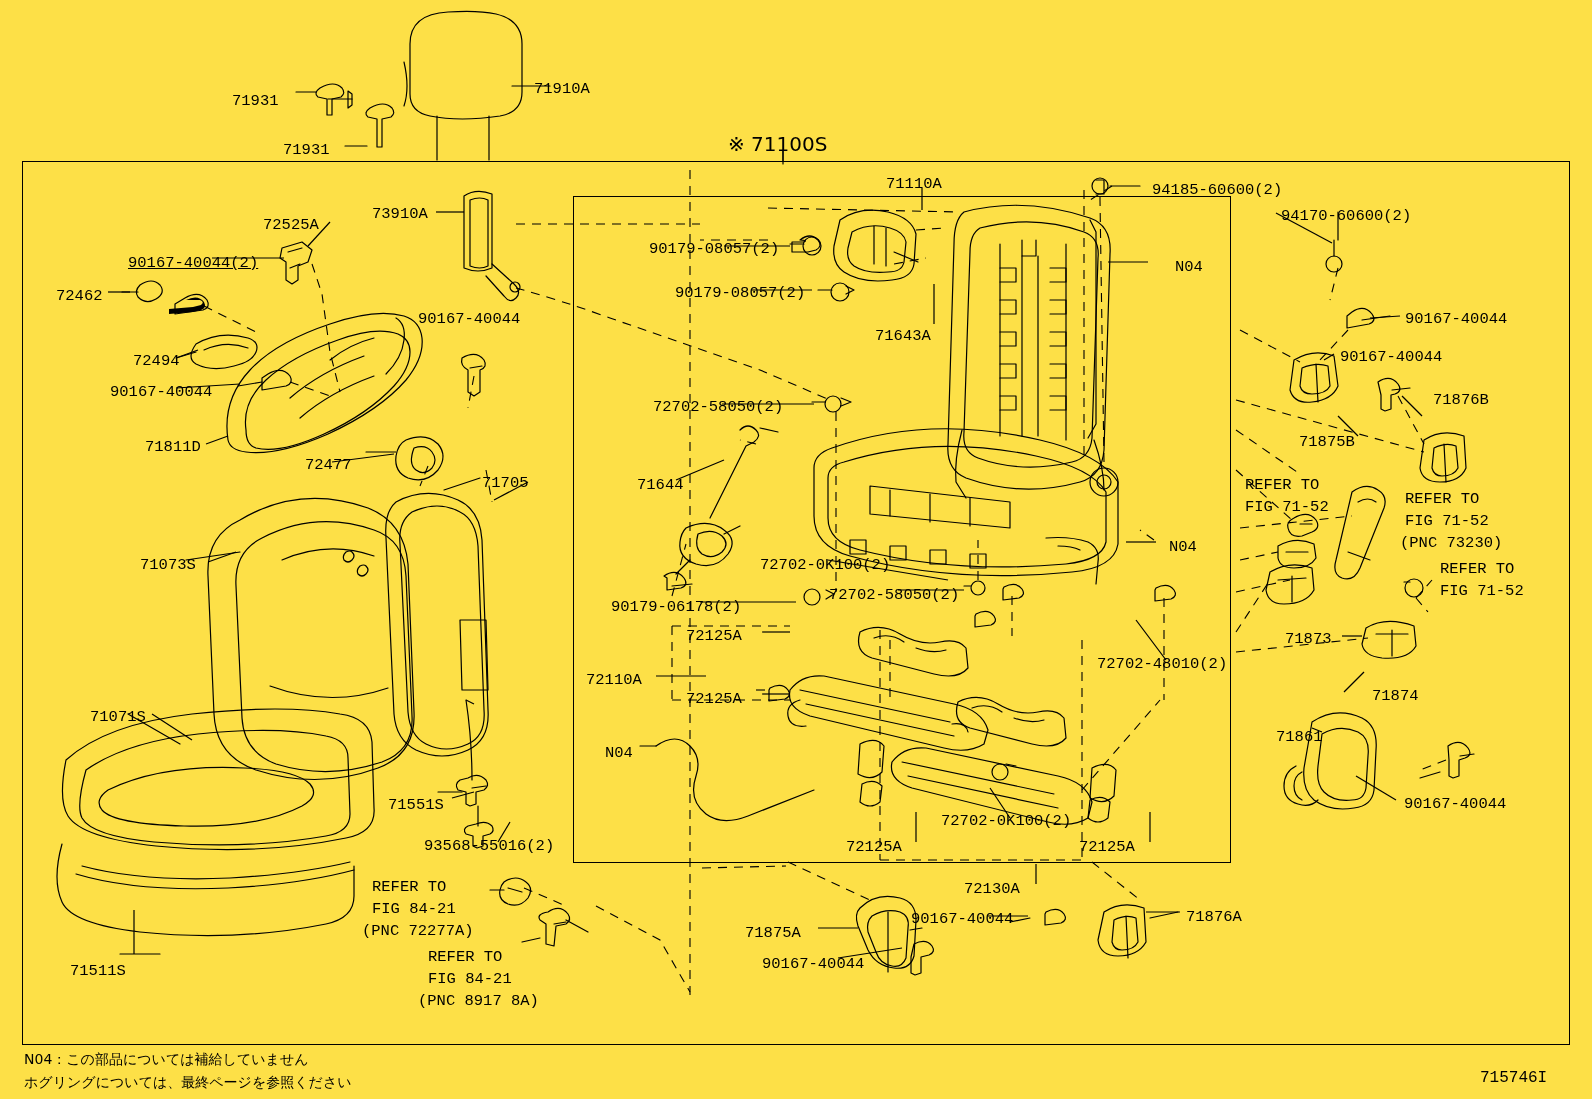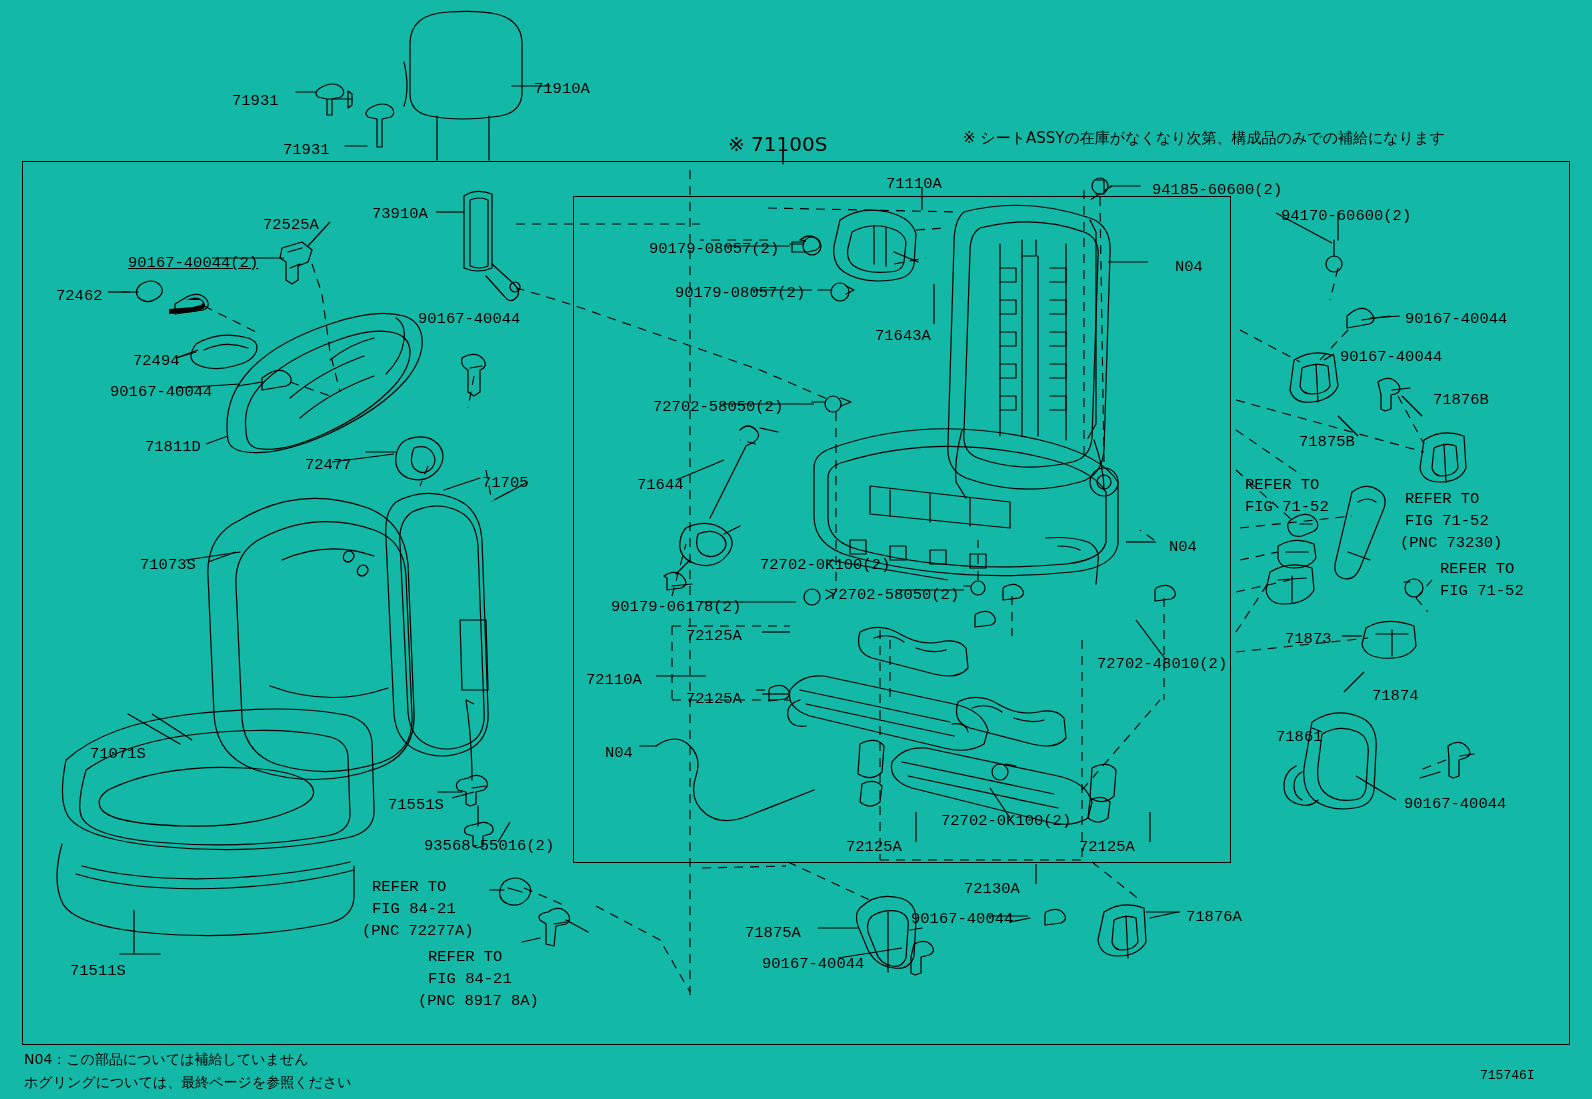--- a/index.html
+++ b/index.html
@@ -4,21 +4,21 @@
 <style>
   html, body {
     margin: 0;
     padding: 0;
     background: #ffffff;
   }
   #page {
     position: relative;
     width: 1592px;
     height: 1099px;
-    background: #14b8a6;
+    background: #fde047;
     font-family: "Liberation Mono", monospace;
     color: #000000;
     overflow: hidden;
   }
   .lbl {
     position: absolute;
     font-family: "Liberation Mono", monospace;
     font-size: 15.5px;
     color: #000;
     white-space: pre;
@@ -427,21 +427,21 @@
   <div class="lbl" style="left:372px; top:205px;">73910A</div>
   <div class="lbl" style="left:128px; top:254px;text-decoration:underline;">90167-40044(2)</div>
   <div class="lbl" style="left:56px; top:287px;">72462</div>
   <div class="lbl" style="left:418px; top:310px;">90167-40044</div>
   <div class="lbl" style="left:113px; top:352px;margin-left:20px;">72494</div>
   <div class="lbl" style="left:110px; top:383px;">90167-40044</div>
   <div class="lbl" style="left:145px; top:438px;">71811D</div>
   <div class="lbl" style="left:305px; top:456px;">72477</div>
   <div class="lbl" style="left:482px; top:474px;">71705</div>
   <div class="lbl" style="left:140px; top:556px;">71073S</div>
-  <div class="lbl" style="left:90px; top:708px;margin-top:37px;">71071S</div>
+  <div class="lbl" style="left:90px; top:708px;">71071S</div>
   <div class="lbl" style="left:388px; top:796px;">71551S</div>
   <div class="lbl" style="left:424px; top:837px;">93568-55016(2)</div>
   <div class="lbl" style="left:70px; top:962px;">71511S</div>
 
   <div class="lbl" style="left:372px; top:878px;">REFER TO</div>
   <div class="lbl" style="left:372px; top:900px;">FIG 84-21</div>
   <div class="lbl" style="left:362px; top:922px;">(PNC 72277A)</div>
   <div class="lbl" style="left:428px; top:948px;">REFER TO</div>
   <div class="lbl" style="left:428px; top:970px;">FIG 84-21</div>
   <div class="lbl" style="left:418px; top:992px;">(PNC 8917 8A)</div>
@@ -482,20 +482,19 @@
   <div class="lbl" style="left:941px; top:812px;">72702-0K100(2)</div>
   <div class="lbl" style="left:846px; top:838px;">72125A</div>
   <div class="lbl" style="left:1079px; top:838px;">72125A</div>
   <div class="lbl" style="left:964px; top:880px;">72130A</div>
   <div class="lbl" style="left:745px; top:924px;">71875A</div>
   <div class="lbl" style="left:911px; top:910px;">90167-40044</div>
   <div class="lbl" style="left:1186px; top:908px;">71876A</div>
   <div class="lbl" style="left:762px; top:955px;">90167-40044</div>
 
   <div class="jp" style="left:728px; top:130px; font-family:'DejaVu Sans', sans-serif; font-size:20px;">※ 71100S</div>
-  <div class="jp" style="left:963px; top:128px;">※ シートASSYの在庫がなくなり次第、構成品のみでの補給になります</div>
 
   <div class="jp jp-small" style="left:24px; top:1049px;text-align:right;">N04：この部品については補給していません</div>
   <div class="jp jp-small" style="left:24px; top:1072px;text-align:center;">ホグリングについては、最終ページを参照ください</div>
 
-  <div class="lbl" style="left:1480px; top:1068px; font-size:13px;">715746I</div>
+  <div class="lbl" style="left:1480px; top:1068px; font-size:16px;">715746I</div>
 
 </div>
 
 </body></html>

